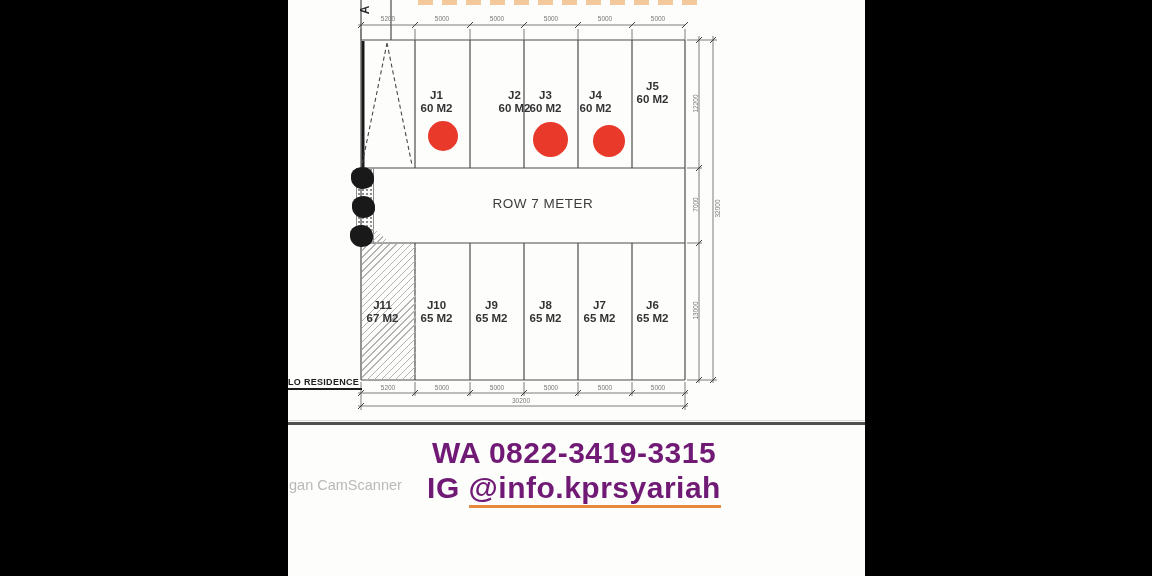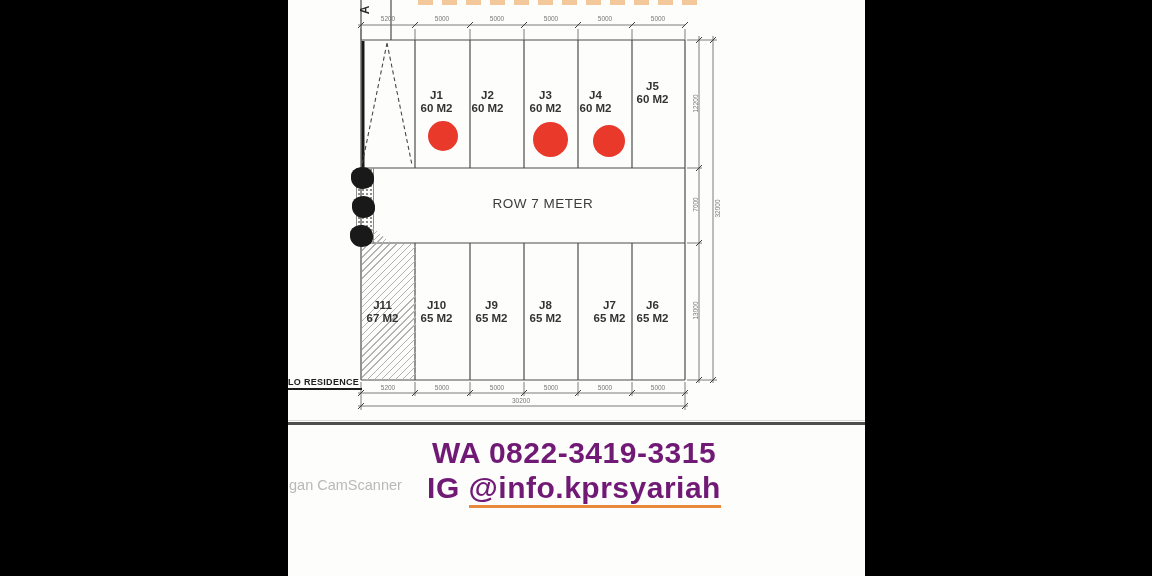--- a/index.html
+++ b/index.html
@@ -114,21 +114,21 @@
     <div class="dot d1"></div>
     <div class="dot d3"></div>
     <div class="dot d4"></div>
 
     <div class="road-a">A</div>
 
     <div class="lot-label" style="left:126px;top:89px;">
       <span>J1</span><br>
       <span>60 M2</span>
     </div>
-    <div class="lot-label" style="left:169px;top:89px;padding-left:8px;">
+    <div class="lot-label" style="left:196px;top:89px;padding-left:8px;">
       <span>J2</span><br>
       <span>60 M2</span>
     </div>
     <div class="lot-label" style="left:235px;top:89px;">
       <span>J3</span><br>
       <span>60 M2</span>
     </div>
     <div class="lot-label" style="left:285px;top:89px;">
       <span>J4</span><br>
       <span>60 M2</span>
@@ -149,21 +149,21 @@
       <span>65 M2</span>
     </div>
     <div class="lot-label" style="left:181px;top:299px;">
       <span>J9</span><br>
       <span>65 M2</span>
     </div>
     <div class="lot-label" style="left:235px;top:299px;text-align:center;">
       <span>J8</span><br>
       <span>65 M2</span>
     </div>
-    <div class="lot-label" style="left:289px;top:299px;margin-left:10px;">
+    <div class="lot-label" style="left:289px;top:299px;">
       <span>J7</span><br>
       <span>65 M2</span>
     </div>
     <div class="lot-label" style="left:342px;top:299px;">
       <span>J6</span><br>
       <span>65 M2</span>
     </div>
 
     <span class="dim" style="left:78px;top:15px;">5200</span>
     <span class="dim" style="left:132px;top:15px;">5000</span>

